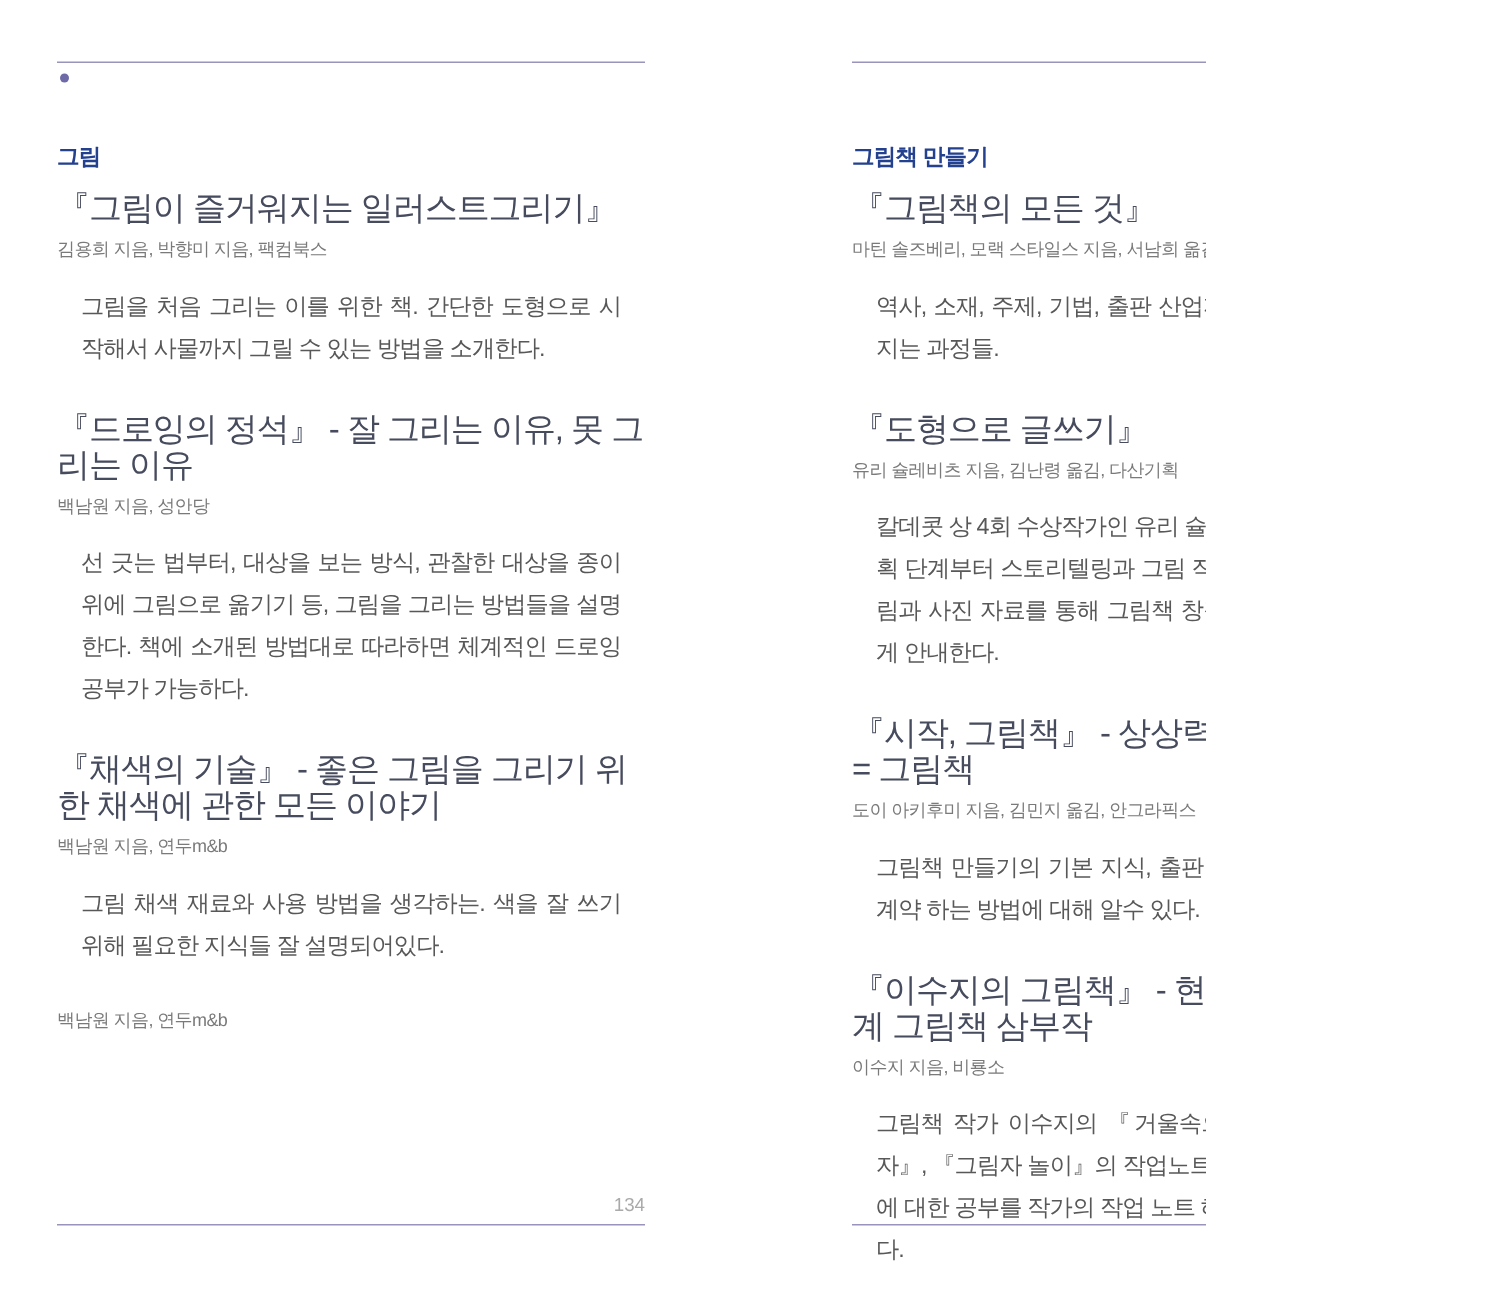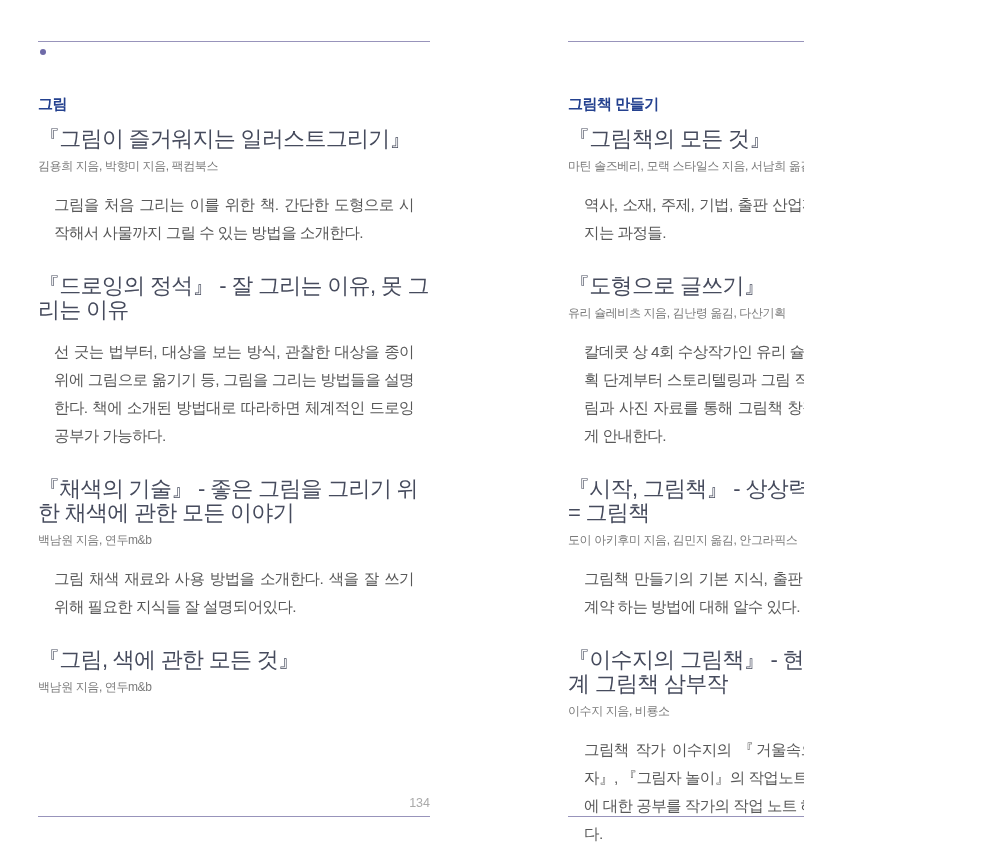--- a/index.html
+++ b/index.html
@@ -64,31 +64,31 @@
       <h2 class="section-title">그림</h2>
 
       <div class="book">
         <h3 class="book-title">『그림이 즐거워지는 일러스트그리기』</h3>
         <p class="book-author">김용희 지음, 박향미 지음, 팩컴북스</p>
         <p class="book-desc">그림을 처음 그리는 이를 위한 책. 간단한 도형으로 시작해서 사물까지 그릴 수 있는 방법을 소개한다.</p>
       </div>
 
       <div class="book">
         <h3 class="book-title">『드로잉의 정석』 - 잘 그리는 이유, 못 그리는 이유</h3>
+        <p class="book-author">백남원 지음, 성안당</p>
         <p class="book-desc">선 긋는 법부터, 대상을 보는 방식, 관찰한 대상을 종이 위에 그림으로 옮기기 등, 그림을 그리는 방법들을 설명한다. 책에 소개된 방법대로 따라하면 체계적인 드로잉 공부가 가능하다.</p>
       </div>
 
       <div class="book">
         <h3 class="book-title">『채색의 기술』 - 좋은 그림을 그리기 위한 채색에 관한 모든 이야기</h3>
         <p class="book-author">백남원 지음, 연두m&amp;b</p>
-        <p class="book-desc">그림 채색 재료와 사용 방법을 소개한다. 색을 잘 쓰기 위해 필요한 지식들 잘 설명되어있다.</p>
+        <p class="book-desc">그림 채색 재료와 사용 방법을 생각하는. 색을 잘 쓰기 위해 필요한 지식들 잘 설명되어있다.</p>
       </div>
 
       <div class="book">
-        <h3 class="book-title">『그림, 색에 관한 모든 것』</h3>
         <p class="book-author">백남원 지음, 연두m&amp;b</p>
       </div>
     </div>
 
     <div class="page-number">134</div>
     <div class="rule rule-bottom"></div>
   </div>
 
   <div class="page page-right">
     <div class="rule rule-top"></div>

